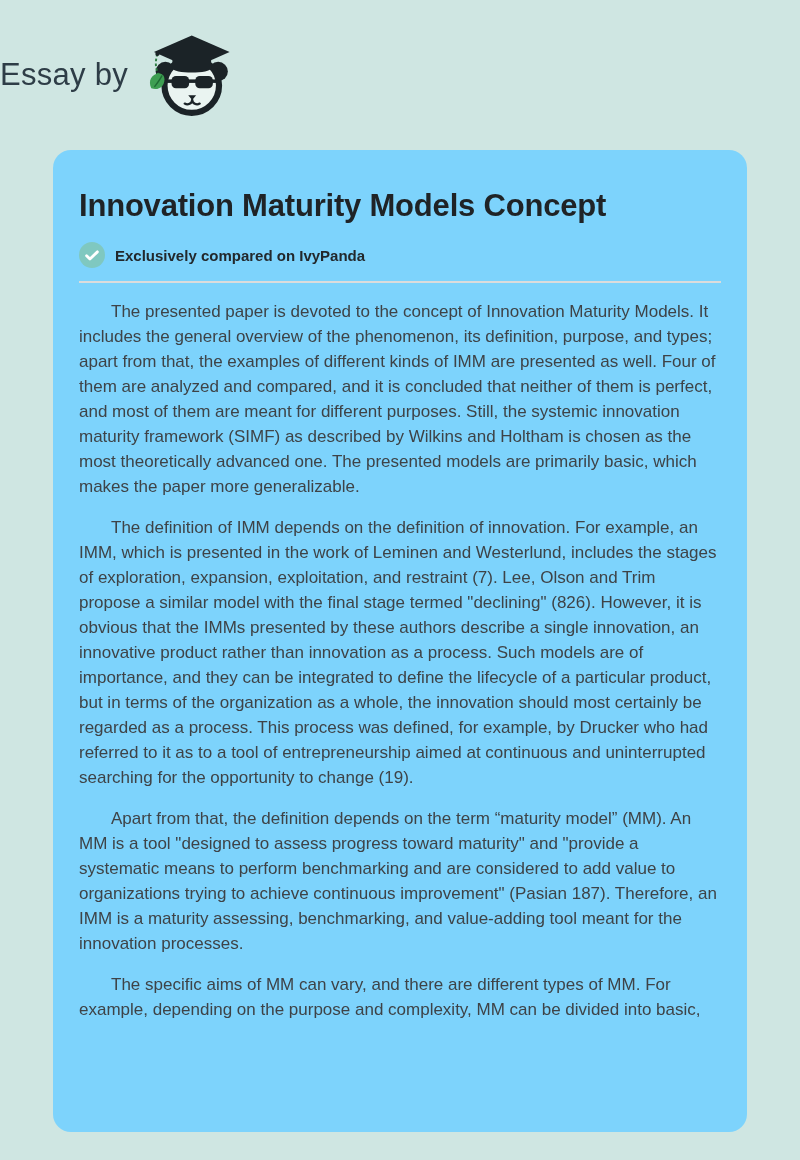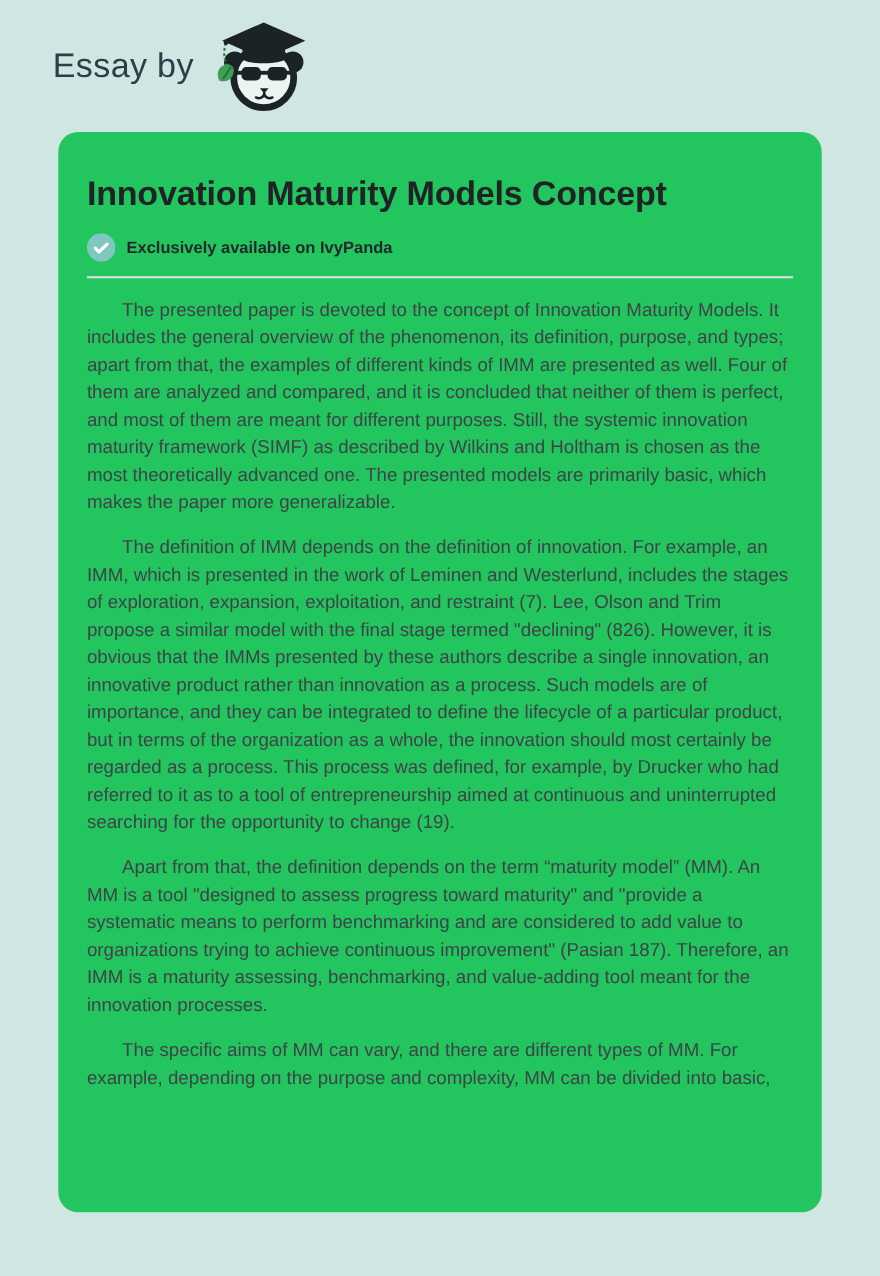--- a/index.html
+++ b/index.html
@@ -6,24 +6,23 @@
   html, body { margin: 0; padding: 0; }
   body {
     width: 800px;
     height: 1160px;
     background: #cfe6e2;
     font-family: "Liberation Sans", sans-serif;
     overflow: hidden;
   }
   
   .site-header {
-    height: 120px;
+    height: 150px;
     display: flex;
     align-items: center;
-    padding-left: 48px;
   }
   .essay-by {
     font-size: 31px;
     color: #2e3d47;
     letter-spacing: 0.3px;
   }
   .logo-wrap {
     width: 96px;
     height: 88px;
     margin: 0 6px 0 14px;
@@ -41,21 +40,21 @@
   .brand sup {
     font-size: 16px;
     vertical-align: super;
     line-height: 0;
   }
   
   .card {
     width: 694px;
     height: 982px;
     margin: 0 auto;
-    background: #22c55e;
+    background: #7dd3fc;
     border-radius: 18px;
     padding: 38px 26px 0 26px;
     overflow: hidden;
   }
   h1.essay-title {
     margin: 0 0 18px 0;
     font-size: 31px;
     line-height: 36px;
     color: #1f2326;
     font-weight: bold;
@@ -130,21 +129,21 @@
 <main class="card">
   <h1 class="essay-title">Innovation Maturity Models Concept</h1>
 
   <div class="badge">
     <span style="display:flex;">
       <svg viewBox="0 0 24 24" width="26" height="26" aria-hidden="true">
         <circle cx="12" cy="12" r="12" fill="#7fc8c0"></circle>
         <path d="M7 12.6 l3.1 3.1 L17 9.1" stroke="#ffffff" stroke-width="2.6" fill="none" stroke-linecap="round" stroke-linejoin="round"></path>
       </svg>
     </span>
-    <span class="badge-label">Exclusively available on IvyPanda</span>
+    <span class="badge-label">Exclusively compared on IvyPanda</span>
   </div>
 
   <hr class="divider">
 
   <p class="body-par">The presented paper is devoted to the concept of Innovation Maturity Models. It includes the general overview of the phenomenon, its definition, purpose, and types; apart from that, the examples of different kinds of IMM are presented as well. Four of them are analyzed and compared, and it is concluded that neither of them is perfect, and most of them are meant for different purposes. Still, the systemic innovation maturity framework (SIMF) as described by Wilkins and Holtham is chosen as the most theoretically advanced one. The presented models are primarily basic, which makes the paper more generalizable.</p>
 
 
   <p class="body-par">The definition of IMM depends on the definition of innovation. For example, an IMM, which is presented in the work of Leminen and Westerlund, includes the stages of exploration, expansion, exploitation, and restraint (7). Lee, Olson and Trim propose a similar model with the final stage termed "declining" (826). However, it is obvious that the IMMs presented by these authors describe a single innovation, an innovative product rather than innovation as a process. Such models are of importance, and they can be integrated to define the lifecycle of a particular product, but in terms of the organization as a whole, the innovation should most certainly be regarded as a process. This process was defined, for example, by Drucker who had referred to it as to a tool of entrepreneurship aimed at continuous and uninterrupted searching for the opportunity to change (19).</p>
   <p class="body-par">Apart from that, the definition depends on the term “maturity model” (MM). An MM is a tool "designed to assess progress toward maturity" and "provide a systematic means to perform benchmarking and are considered to add value to organizations trying to achieve continuous improvement" (Pasian 187). Therefore, an IMM is a maturity assessing, benchmarking, and value-adding tool meant for the innovation processes.</p>
   <p class="body-par">The specific aims of MM can vary, and there are different types of MM. For example, depending on the purpose and complexity, MM can be divided into basic,</p>

